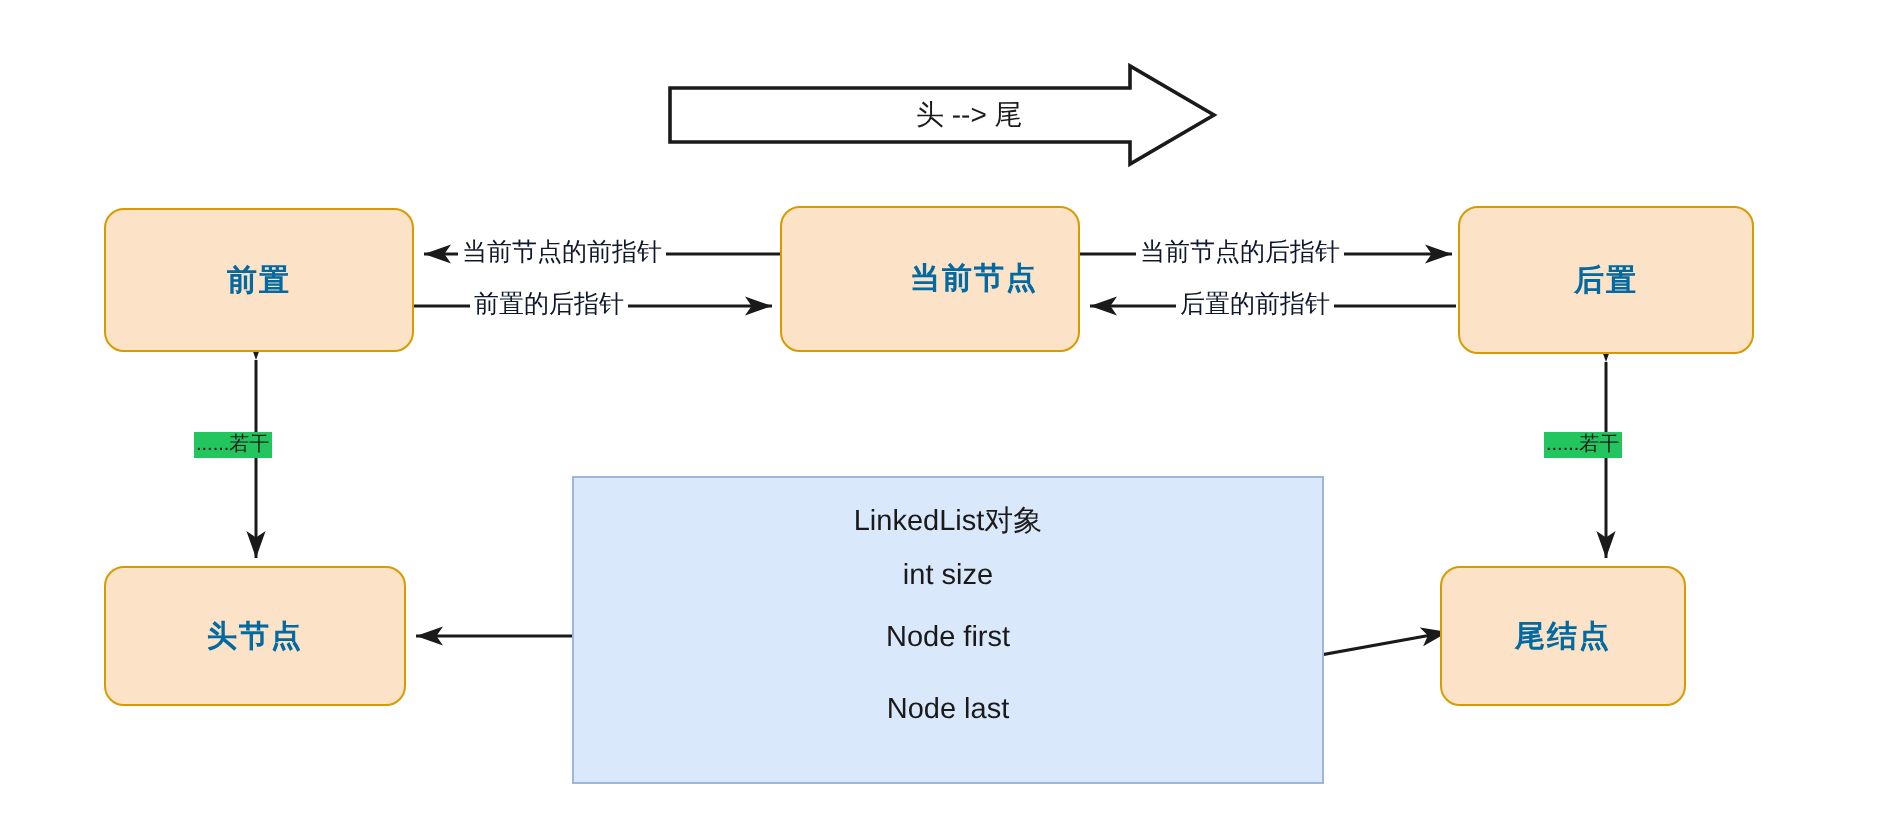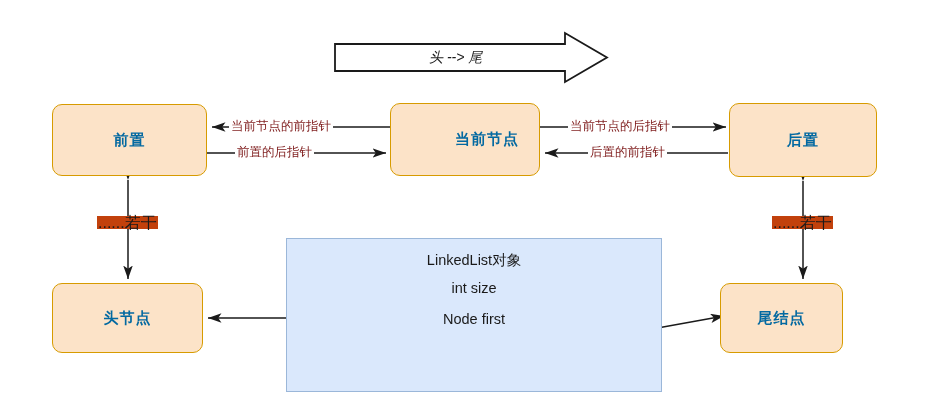--- a/index.html
+++ b/index.html
@@ -41,31 +41,31 @@
     position: absolute;
     width: 100%;
     text-align: center;
     color: #1a1a1a;
     font-size: 14.5px;
     white-space: nowrap;
   }
   .edge-label {
     position: absolute;
     background: #ffffff;
-    color: #7f1d1d;
+    color: #0f172a;
     font-size: 12.5px;
     white-space: nowrap;
     padding: 0 2px;
     line-height: 13px;
   }
   .vert-label {
     position: absolute;
-    background: #c2410c;
+    background: #22c55e;
     color: #1a1a1a;
-    font-size: 16px;
+    font-size: 10px;
     white-space: nowrap;
     padding: 0 1px;
     line-height: 13px;
   }
   .big-arrow-text {
     position: absolute;
     color: #1a1a1a;
     font-size: 14px;
     white-space: nowrap;
     background: #ffffff;
@@ -117,21 +117,21 @@
     
     <line x1="803" y1="181" x2="803" y2="279" stroke="#1a1a1a" stroke-width="1.5" marker-start="url(#ah)" marker-end="url(#ah)"></line>
 
     
     <line x1="430" y1="318" x2="208" y2="318" stroke="#1a1a1a" stroke-width="1.5" marker-end="url(#ah)"></line>
 
     
     <line x1="508" y1="355" x2="724" y2="316" stroke="#1a1a1a" stroke-width="1.5" marker-end="url(#ah)"></line>
   </svg>
 
-  <div class="big-arrow-text" style="left:426px; top:49px;font-style:italic;">头  --&gt;  尾</div>
+  <div class="big-arrow-text" style="left:455px; top:49px;">头  --&gt;  尾</div>
 
   <div class="node-box" style="left:52px; top:104px; width:155px; height:72px;">
     <span>前置</span>
   </div>
 
   <div class="node-box" style="left:390px; top:103px; width:150px; height:73px;padding-left:44px;">
     <span>当前节点</span>
   </div>
 
   <div class="node-box" style="left:729px; top:103px; width:148px; height:74px;">
@@ -143,20 +143,21 @@
   </div>
 
   <div class="node-box" style="left:720px; top:283px; width:123px; height:70px;">
     <span>尾结点</span>
   </div>
 
   <div class="ll-box" style="left:286px; top:238px; width:376px; height:154px;">
     <div class="ll-line" style="top:12px;">LinkedList对象</div>
     <div class="ll-line" style="top:41px;">int size</div>
     <div class="ll-line" style="top:72px;">Node first</div>
+    <div class="ll-line" style="top:108px;">Node last</div>
   </div>
 
   <div class="edge-label" style="left:229px; top:120px;">当前节点的前指针</div>
   <div class="edge-label" style="left:235px; top:146px;">前置的后指针</div>
   <div class="edge-label" style="left:568px; top:120px;">当前节点的后指针</div>
   <div class="edge-label" style="left:588px; top:146px;">后置的前指针</div>
 
   <div class="vert-label" style="left:97px; top:216px;">......若干</div>
   <div class="vert-label" style="left:772px; top:216px;">......若干</div>
 

